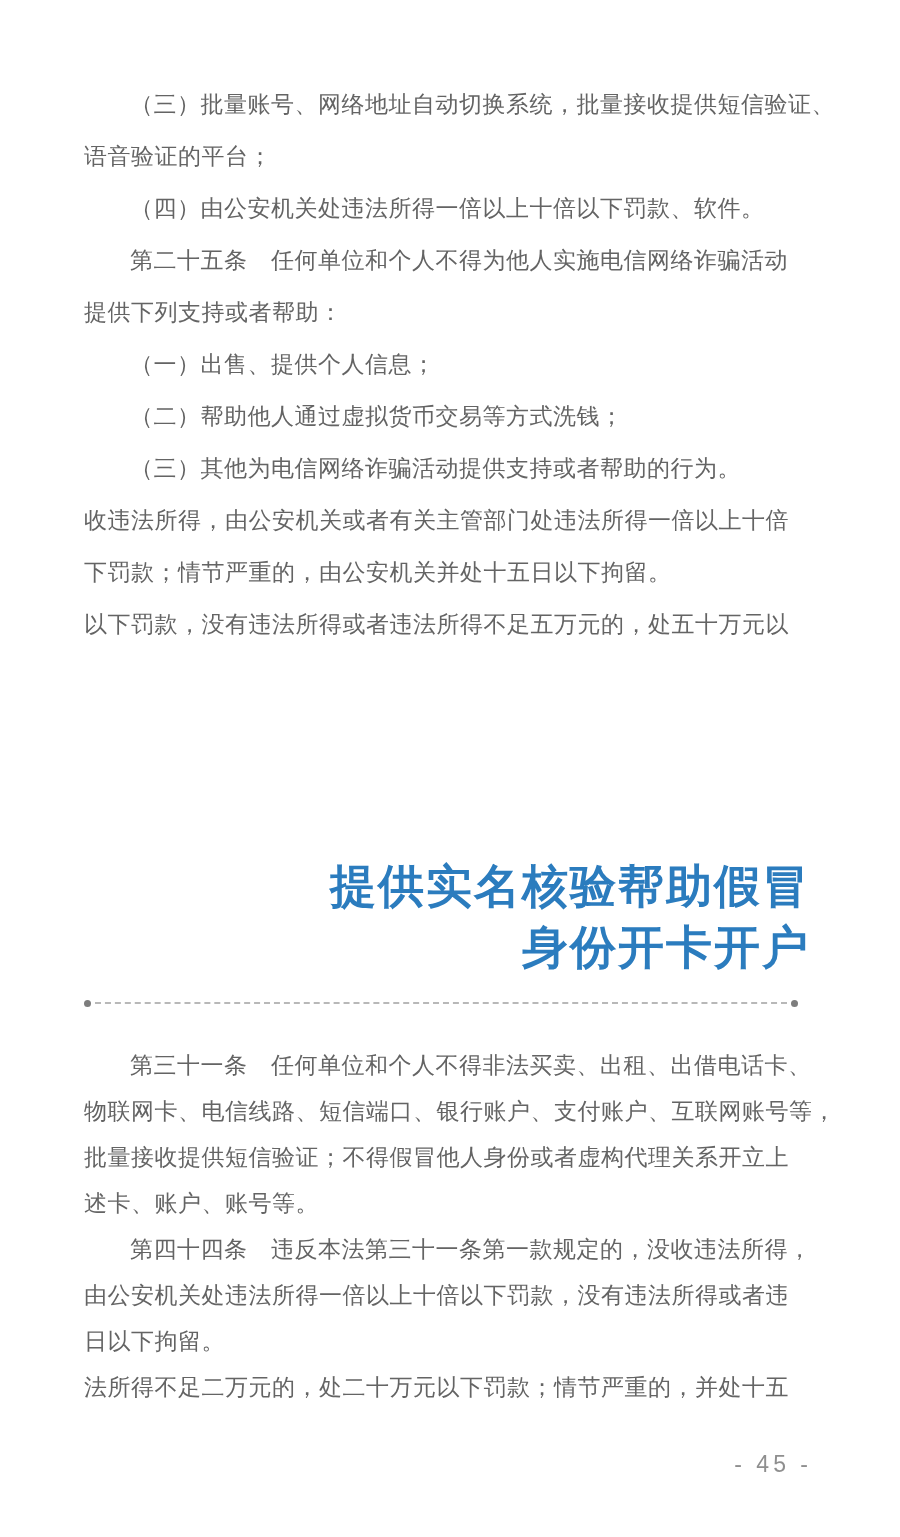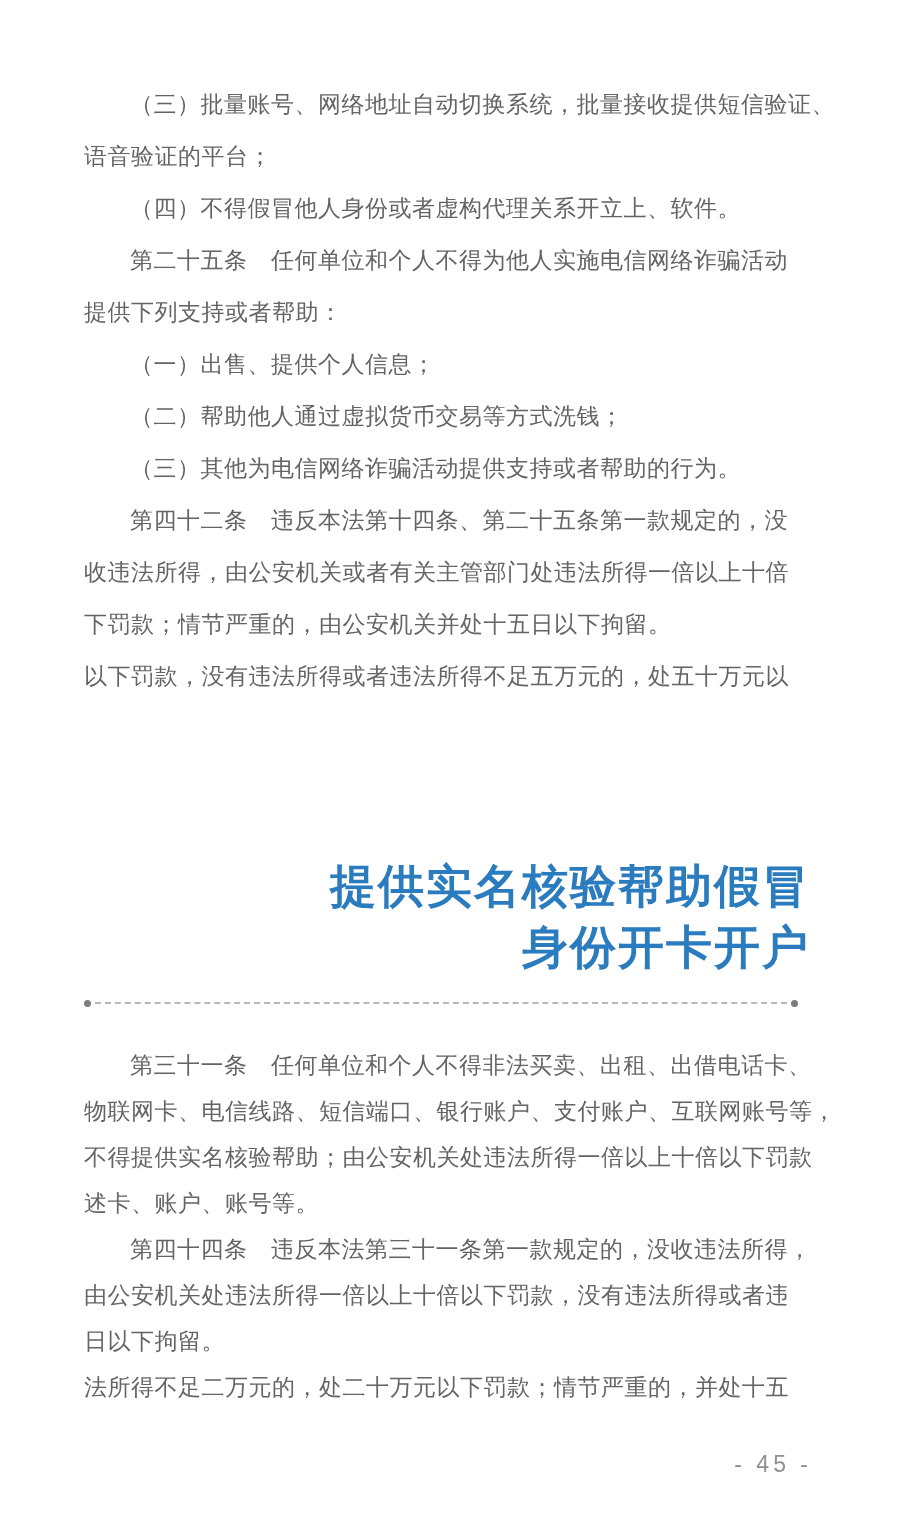--- a/index.html
+++ b/index.html
@@ -85,47 +85,46 @@
   }
 </style>
 </head>
 <body>
 
 <div class="page">
 
   <div class="textblock" id="section1">
     <div class="line indent">（三）批量账号、网络地址自动切换系统，批量接收提供短信验证、</div>
     <div class="line">语音验证的平台；</div>
-    <div class="line indent">（四）不得假冒他人身份或者虚构代理关系开立上、软件。</div>
+    <div class="line indent">（四）由公安机关处违法所得一倍以上十倍以下罚款、软件。</div>
     <div class="line indent">第二十五条　任何单位和个人不得为他人实施电信网络诈骗活动</div>
     <div class="line">提供下列支持或者帮助：</div>
     <div class="line indent">（一）出售、提供个人信息；</div>
     <div class="line indent">（二）帮助他人通过虚拟货币交易等方式洗钱；</div>
     <div class="line indent">（三）其他为电信网络诈骗活动提供支持或者帮助的行为。</div>
-    <div class="line indent">第四十二条　违反本法第十四条、第二十五条第一款规定的，没</div>
     <div class="line">收违法所得，由公安机关或者有关主管部门处违法所得一倍以上十倍</div>
     <div class="line">下罚款；情节严重的，由公安机关并处十五日以下拘留。</div>
     <div class="line">以下罚款，没有违法所得或者违法所得不足五万元的，处五十万元以</div>
   </div>
 
   <div class="heading">
     <div>提供实名核验帮助假冒</div>
     <div>身份开卡开户</div>
   </div>
 
   <div class="separator">
     <span class="dot"></span>
     <span class="dashes"></span>
     <span class="dot"></span>
   </div>
 
   <div class="textblock" id="section2">
     <div class="line indent">第三十一条　任何单位和个人不得非法买卖、出租、出借电话卡、</div>
     <div class="line">物联网卡、电信线路、短信端口、银行账户、支付账户、互联网账号等，</div>
-    <div class="line">不得提供实名核验帮助；由公安机关处违法所得一倍以上十倍以下罚款</div>
+    <div class="line">批量接收提供短信验证；不得假冒他人身份或者虚构代理关系开立上</div>
     <div class="line">述卡、账户、账号等。</div>
     <div class="line indent">第四十四条　违反本法第三十一条第一款规定的，没收违法所得，</div>
     <div class="line">由公安机关处违法所得一倍以上十倍以下罚款，没有违法所得或者违</div>
     <div class="line">日以下拘留。</div>
     <div class="line">法所得不足二万元的，处二十万元以下罚款；情节严重的，并处十五</div>
   </div>
 
   <div class="page-number">- 45 -</div>
 
 </div>

